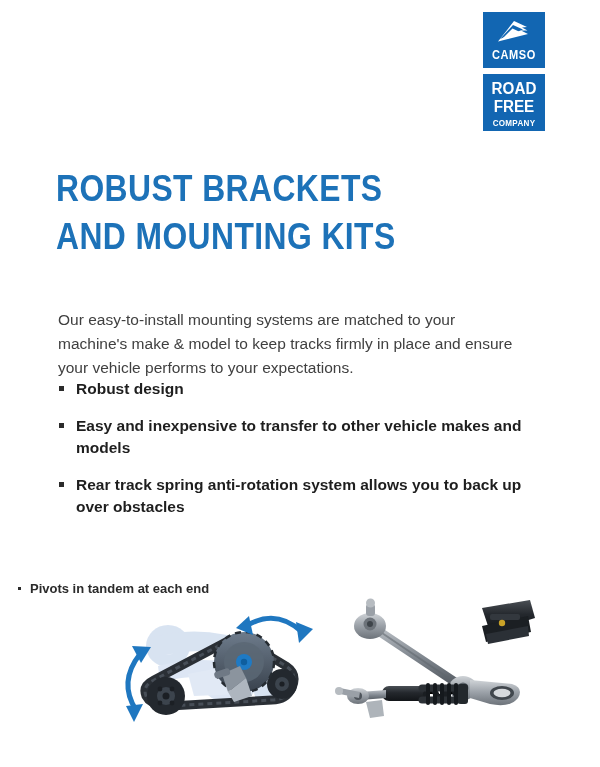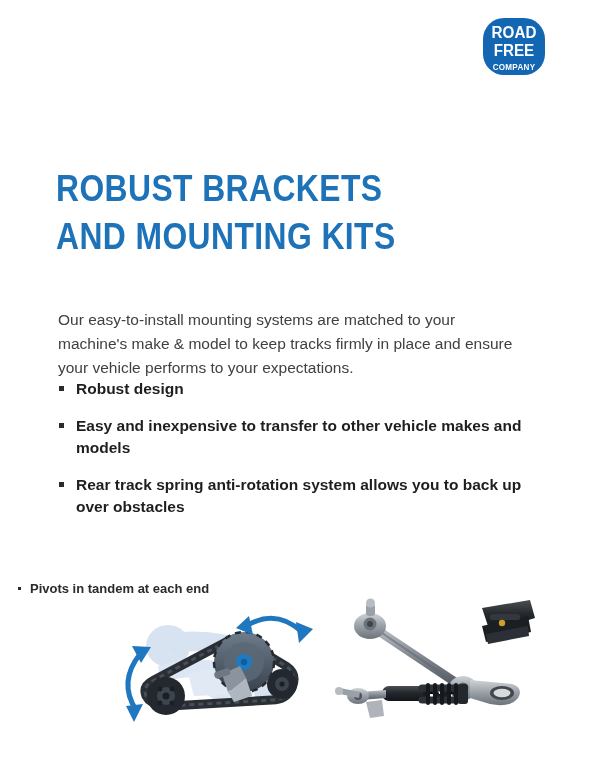--- a/index.html
+++ b/index.html
@@ -25,21 +25,21 @@
     left: 483px;
     width: 62px;
   }
   .logo-box {
     width: 62px;
     background: #1266b2;
     display: block;
     position: relative;
   }
   .logo-box.camso { height: 56px; }
-  .logo-box.roadfree { height: 57px; margin-top: 6px; border-radius: 21px; }
+  .logo-box.roadfree { height: 57px; margin-top: 6px; }
 
   .camso-mark {
     position: absolute;
     top: 8px;
     left: 50%;
     transform: translateX(-50%);
     width: 40px;
     height: 24px;
   }
   .camso-word {
@@ -183,20 +183,28 @@
     height: 140px;
   }
   .figure-track svg,
   .figure-hardware svg { display: block; }
 </style>
 </head>
 <body>
 
 <div class="logo-stack">
 
+  <div class="logo-box camso">
+    <svg class="camso-mark" viewBox="0 0 40 24">
+      <path d="M20 1 L33 7 L28 7.5 L33.5 10.5 L27 10.5 L34 14 L4 21.5 Z" fill="#ffffff"></path>
+      <path d="M19 5 L29 9.5 L6 19 Z" fill="#1266b2"></path>
+      <path d="M18.5 8.5 L27 12.5 L7.5 19.5 Z" fill="#ffffff"></path>
+    </svg>
+    <div class="camso-word">CAMSO</div>
+  </div>
 
   <div class="logo-box roadfree">
     <div class="rf-lines">
       <span class="rf1">ROAD</span>
       <span class="rf2">FREE</span>
       <span class="rf3">COMPANY</span>
     </div>
   </div>
 
 </div>

